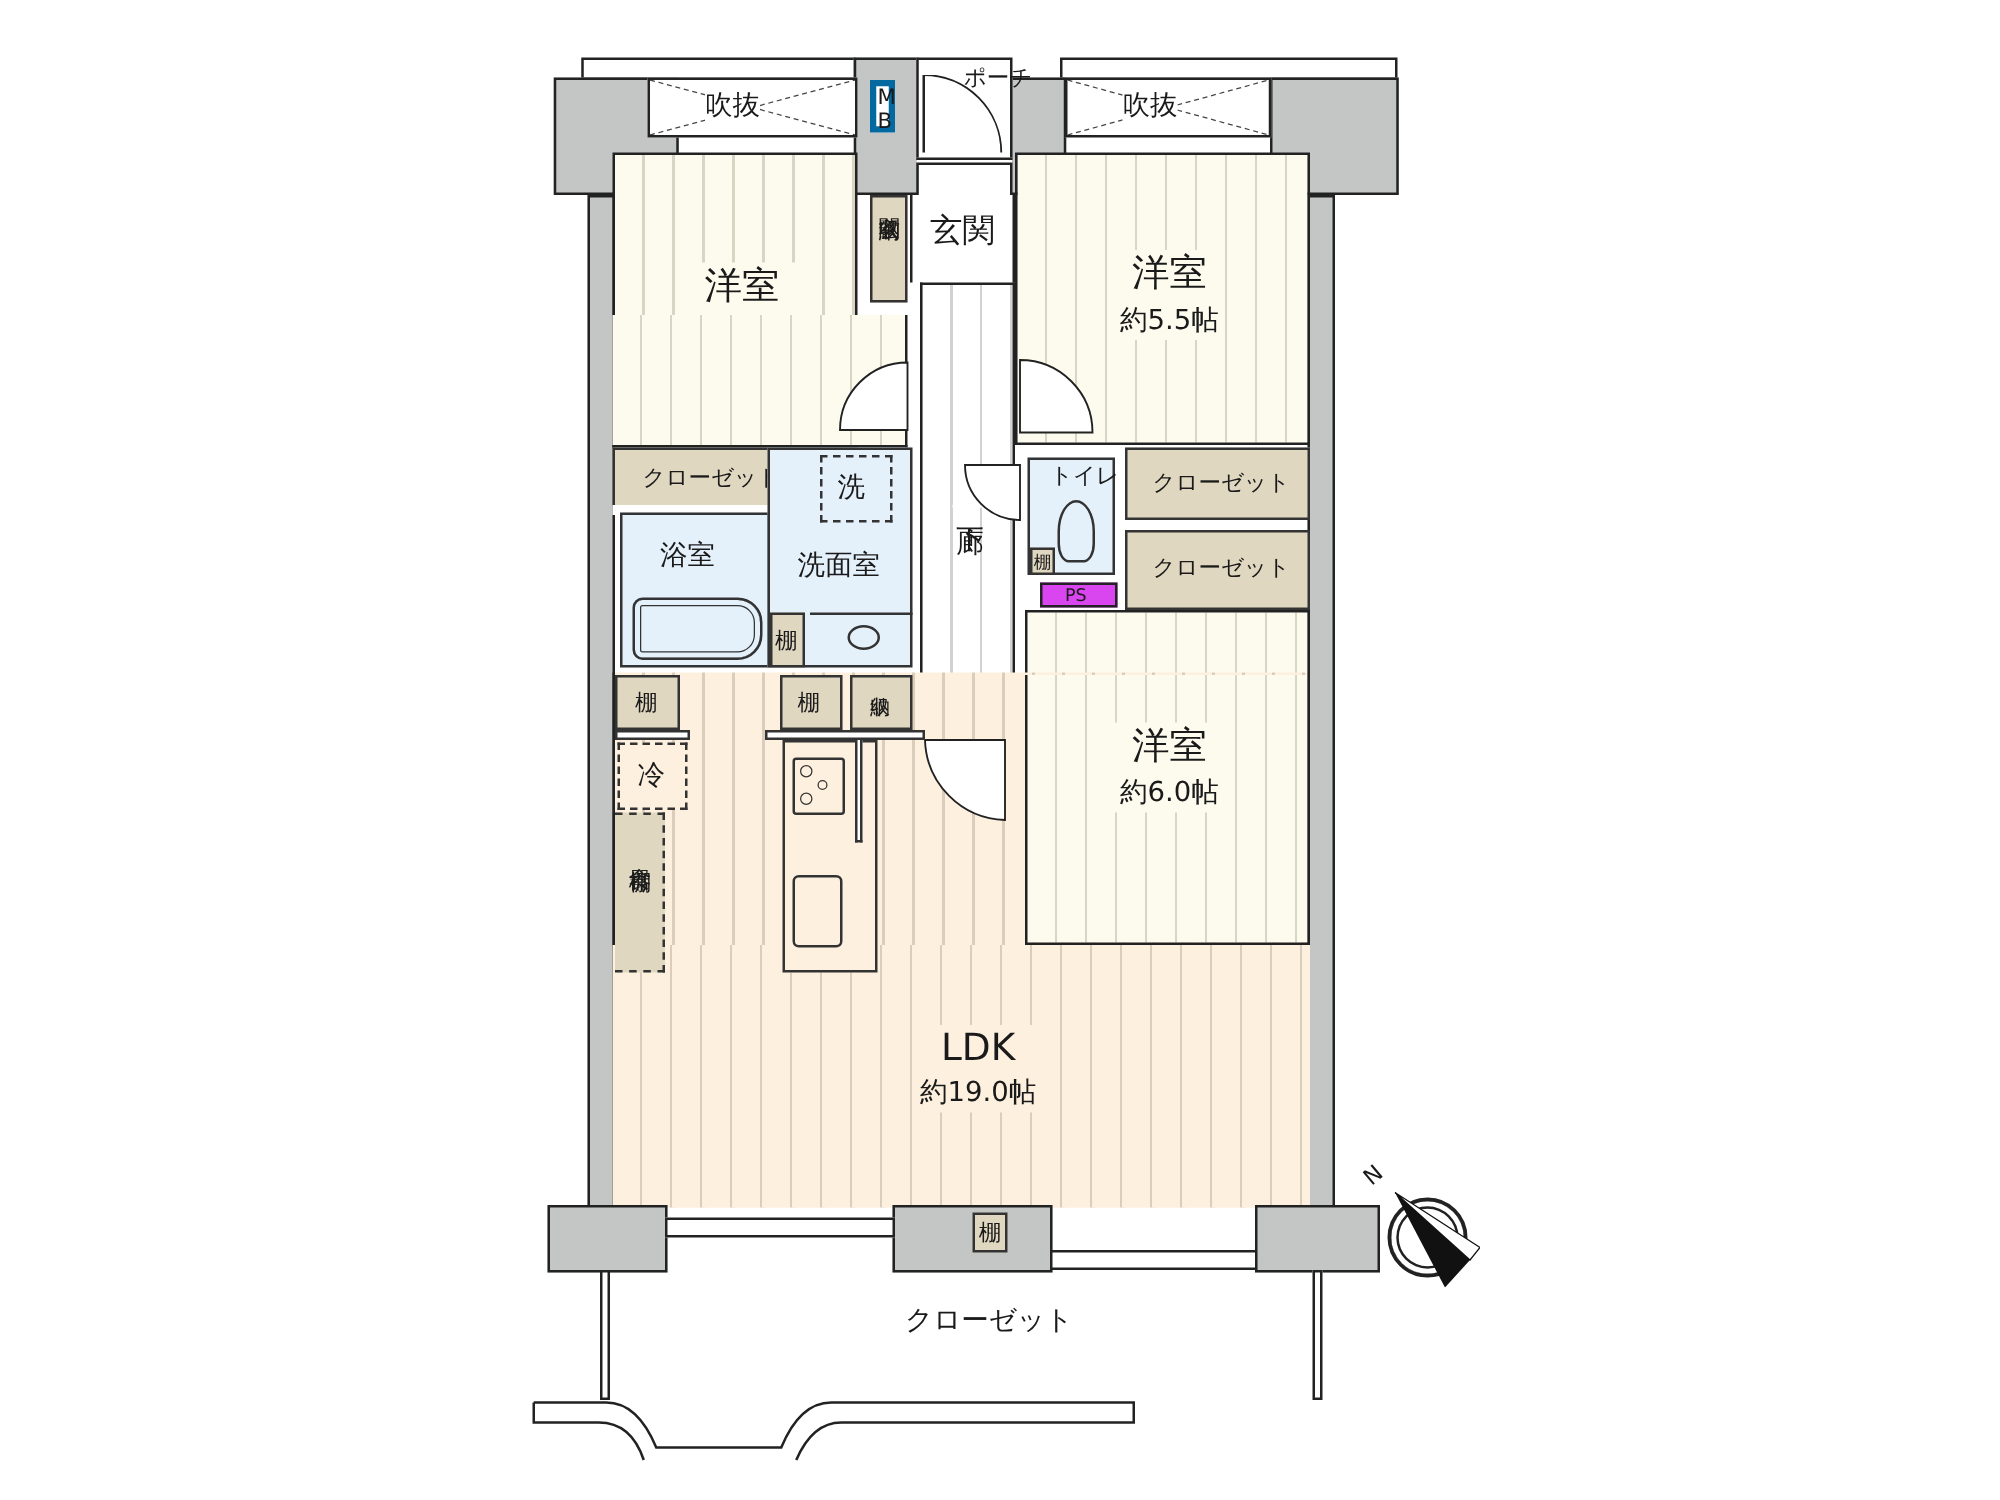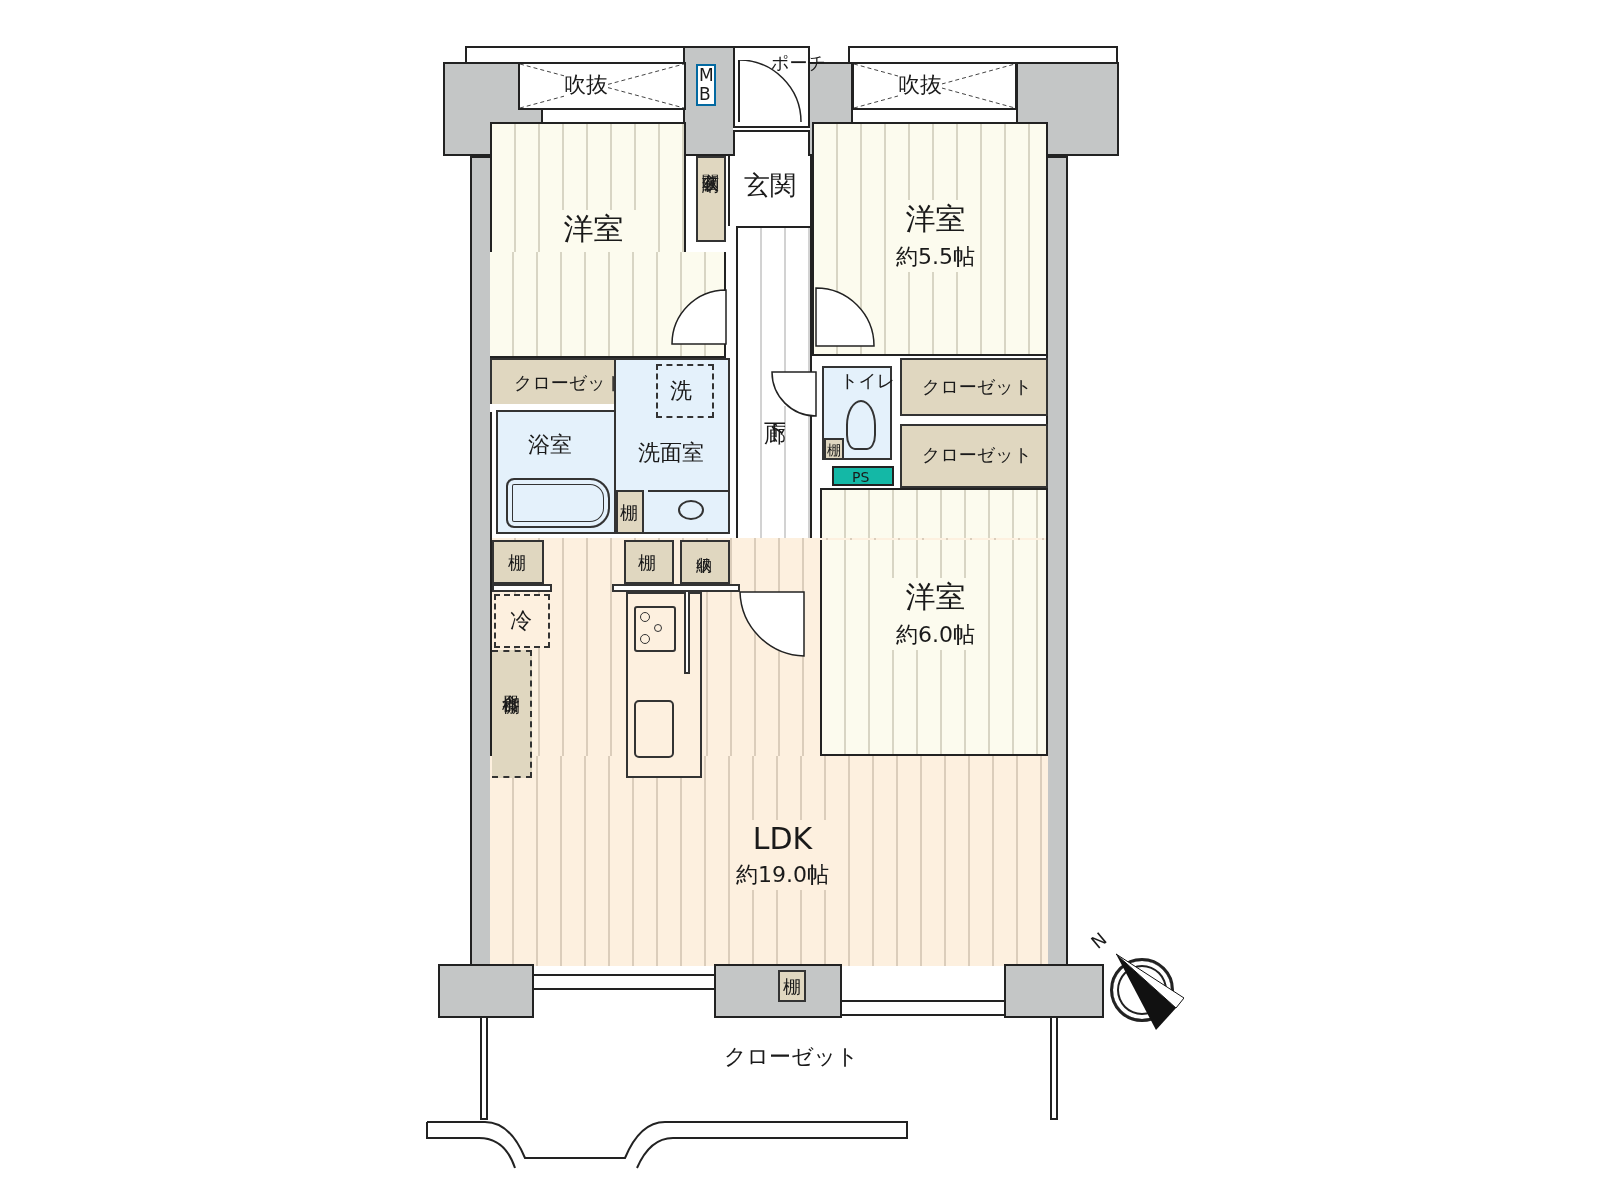--- a/index.html
+++ b/index.html
@@ -37,21 +37,21 @@
   <span class="room-label mid" style="left:44px;top:8px;background:#fff;">吹抜</span>
 </div>
 <div class="abs" style="left:852px;top:62px;width:165px;height:48px;border:2px solid #222;background:#fff;">
   <svg width="161" height="44" style="position:absolute;left:0;top:0">
       <line x1="0" y1="0" x2="161" y2="44" stroke="#444" stroke-dasharray="4,3"></line>
       <line x1="0" y1="44" x2="161" y2="0" stroke="#444" stroke-dasharray="4,3"></line>
     </svg>
   <span class="room-label mid" style="left:44px;top:8px;background:#fff;">吹抜</span>
 </div>
 
-<div class="abs" style="left:696px;top:64px;width:20px;height:42px;border:2px solid #0369a1;background:#fff;">
+<div class="abs" style="left:696px;top:64px;width:20px;height:42px;border:5px solid #0369a1;background:#fff;">
   <span class="small" style="position:absolute;left:1px;top:0;width:14px;word-break:break-all;line-height:19px;font-size:17px;">MB</span>
 </div>
 
 <div class="abs" style="left:733px;top:46px;width:77px;height:84px;border:2px solid #222;background:#fff;">
   <span class="room-label small" style="left:36px;top:4px;">ポーチ</span>
   <svg width="80" height="80" style="position:absolute;left:0;top:12px">
       <path d="M4 0 A62 62 0 0 1 66 62" fill="none" stroke="#222" stroke-width="1.5"></path>
       <line x1="4" y1="0" x2="4" y2="62" stroke="#222" stroke-width="2"></line>
     </svg>
 </div>
@@ -115,21 +115,21 @@
 </div>
 <div class="abs" style="left:648px;top:490px;width:82px;height:2px;background:#333;"></div>
 
 <div class="abs wet" style="left:822px;top:366px;width:70px;height:94px;padding-left:28px;">
   <span class="room-label small" style="left:16px;top:2px;">トイレ</span>
   <div class="abs" style="left:22px;top:32px;width:30px;height:50px;border:2px solid #333;border-radius:50% 50% 30% 30%;background:#e4f1fb;"></div>
   <div class="abs closet" style="left:0;top:70px;width:20px;height:22px;">
     <span class="tiny" style="position:absolute;left:1px;top:2px;">棚</span>
   </div>
 </div>
-<div class="abs" style="left:832px;top:466px;width:62px;height:20px;border:2px solid #222;background:#14b8a6;">
+<div class="abs" style="left:832px;top:466px;width:62px;height:20px;border:2px solid #222;background:#d946ef;">
   <span class="room-label tiny" style="left:18px;top:1px;">PS</span>
 </div>
 <div class="abs closet" style="left:900px;top:358px;width:148px;height:58px;">
   <span class="room-label small" style="left:20px;top:16px;">クローゼット</span>
 </div>
 <div class="abs closet" style="left:900px;top:424px;width:148px;height:64px;">
   <span class="room-label small" style="left:20px;top:18px;">クローゼット</span>
 </div>
 
 <div class="abs west" style="left:820px;top:488px;width:228px;height:268px;border:2px solid #222;">

